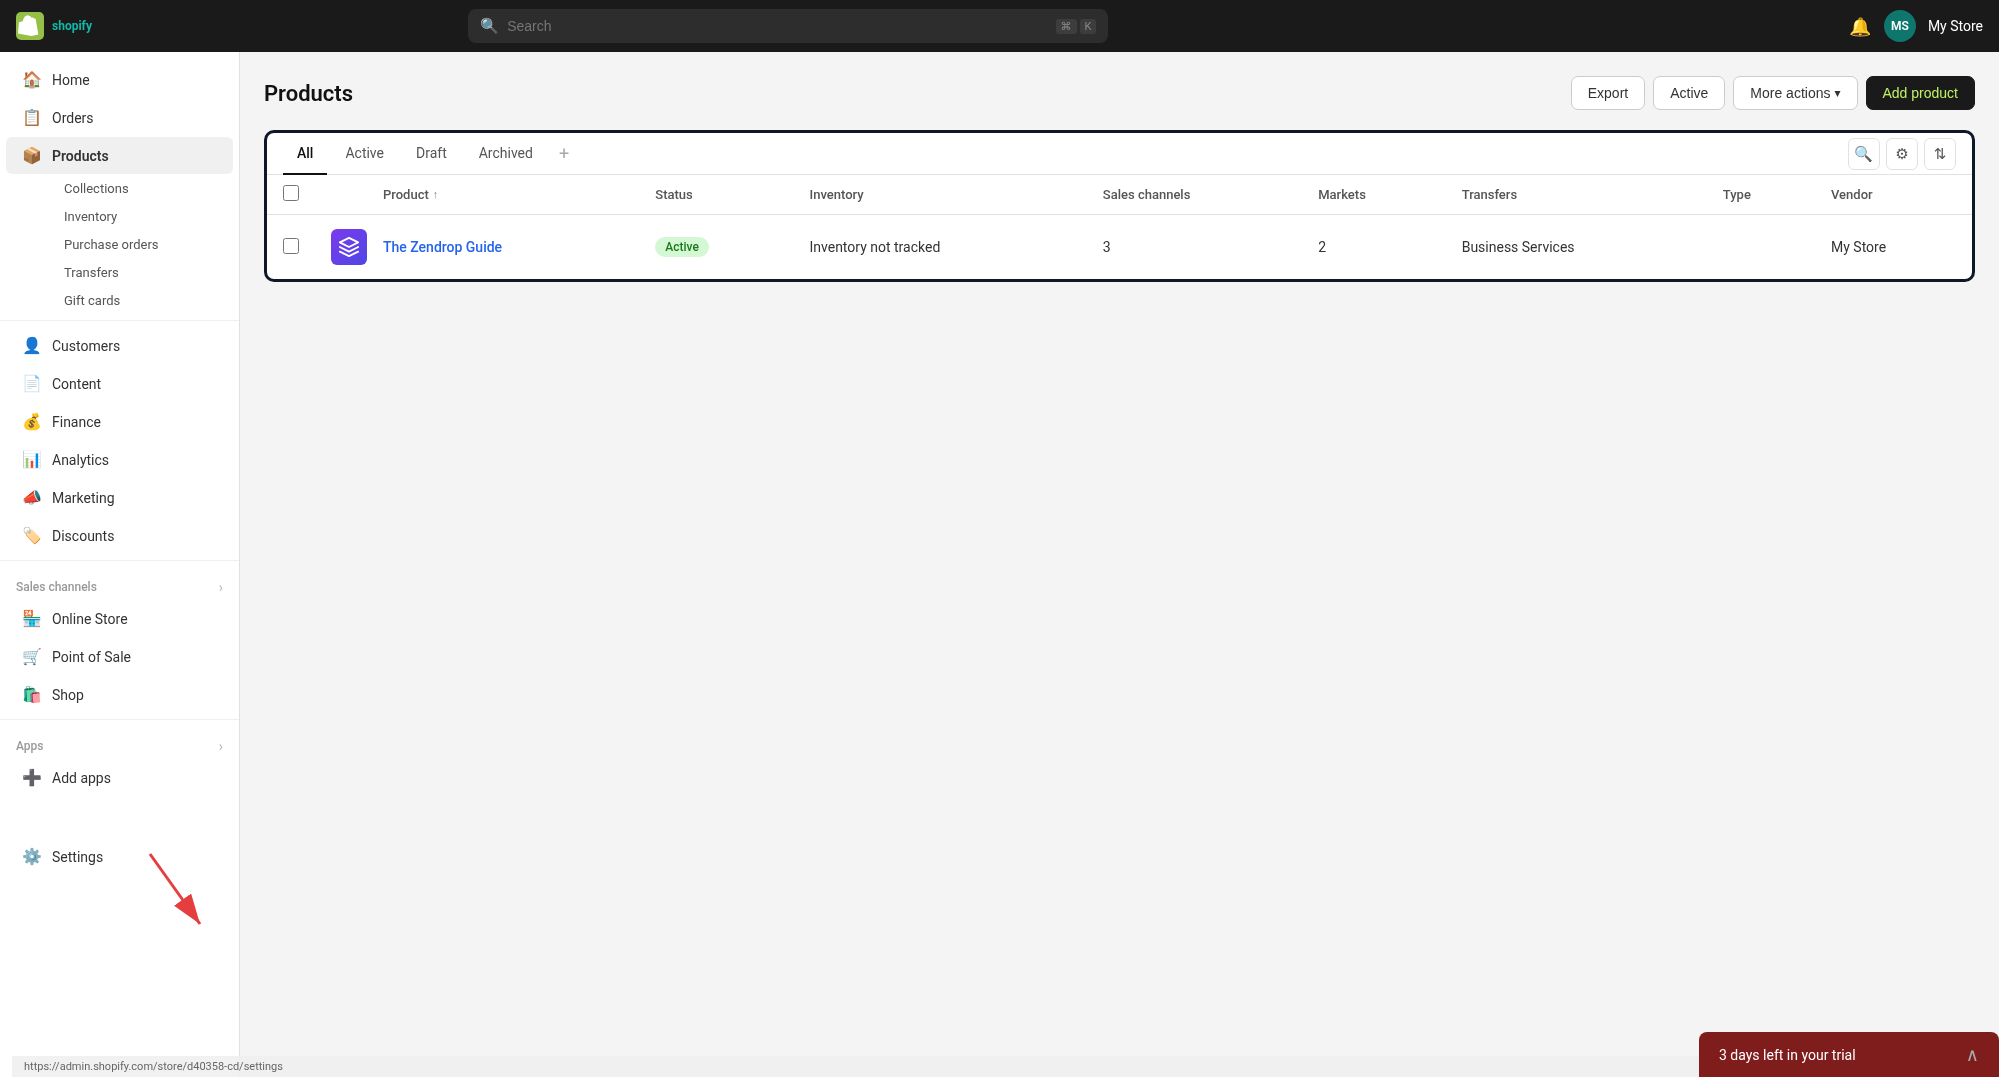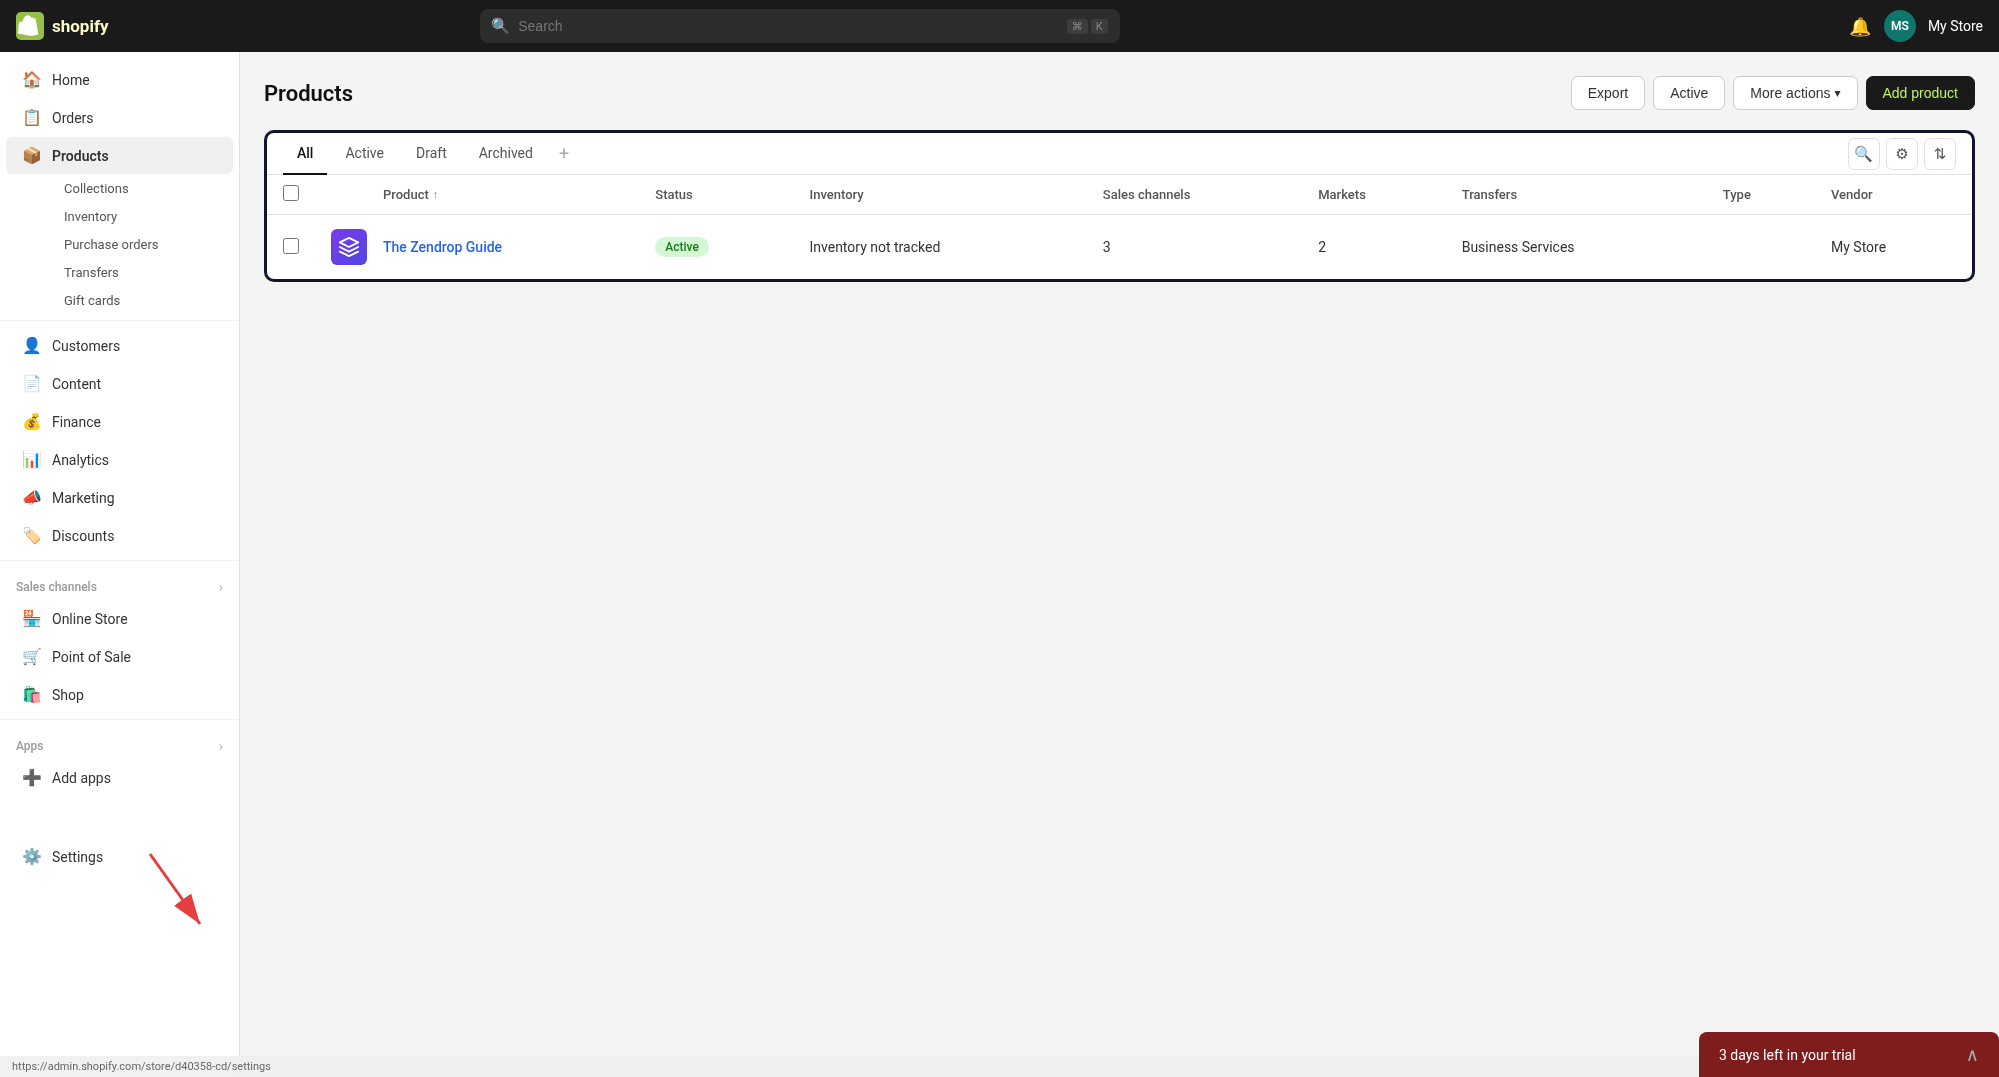--- a/index.html
+++ b/index.html
@@ -336,21 +336,21 @@
       margin-left: auto;
       cursor: pointer;
       color: #aaa;
       font-size: 18px;
     }
 
     
     .url-bar {
       position: fixed;
       bottom: 0;
-      left: 0;
+      left: 12px;
       right: 300px;
       background: rgba(240,240,240,0.9);
       padding: 4px 12px;
       font-size: 11px;
       color: #666;
     }
 
     
     .arrow-annotation {
       position: fixed;
@@ -370,21 +370,21 @@
   </style>
 </head>
 <body>
 
 <nav class="top-nav">
   <div class="logo-area">
     <svg class="shopify-logo-icon" viewBox="0 0 28 28" fill="none" xmlns="http://www.w3.org/2000/svg">
       <rect width="28" height="28" rx="5" fill="#96bf48"></rect>
       <path d="M19.5 6.5c-.1 0-1.5-.1-1.5-.1s-1-.9-1.1-1c-.1-.1-.3-.1-.4 0L15.7 6c-.4-1.1-1.1-2.1-2.3-2.1h-.2c-.4-.5-.9-.7-1.3-.7-3.2 0-4.7 4-5.2 6l-2.9.9c-.9.3-.9.3-1 1.1L2 21.5l13.3 2.5 7.2-1.6C22.5 22.4 19.6 6.7 19.5 6.5zm-5.8-1c-.7 0-1.3.4-1.7 1.1l3.2-1c-.4-.7-.9-1.1-1.5-1.1z" fill="#fff"></path>
     </svg>
-    <span style="color:#fef9c3;font-weight:700;font-size:17px">shopify</span>
+    <span style="color:#14b8a6;font-weight:700;font-size:12px">shopify</span>
   </div>
 
   <div class="search-bar">
     <span style="color:#888;font-size:15px">🔍</span>
     <input type="text" placeholder="Search" style="">
     <div class="search-shortcut">
       <span class="shortcut-key">⌘</span>
       <span class="shortcut-key">K</span>
     </div>
   </div>

